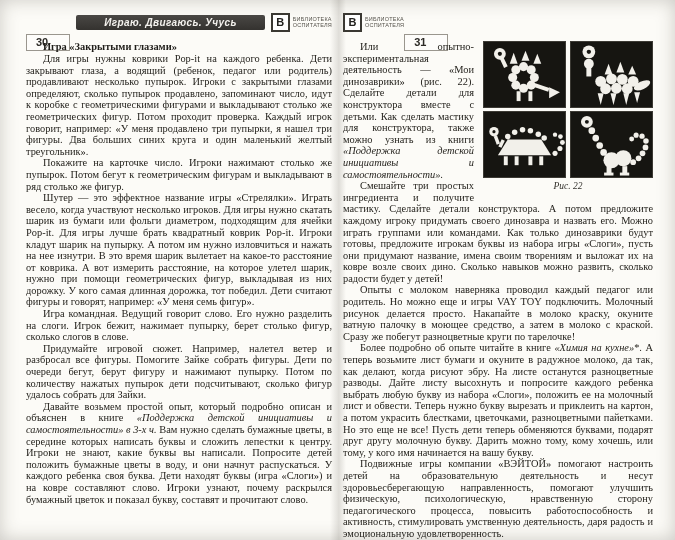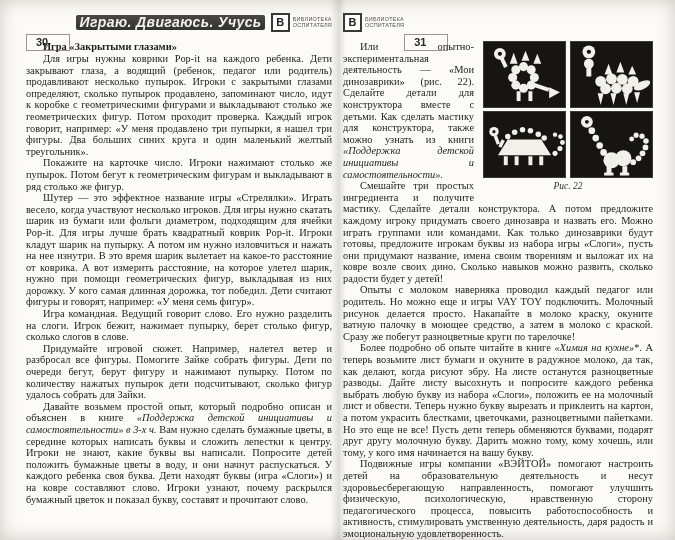--- a/index.html
+++ b/index.html
@@ -29,21 +29,21 @@
     font-family:"Liberation Sans", sans-serif;font-weight:bold;font-size:11px;color:#2c2a26;
     border:1px solid #9a968e;padding:1px 21px 2px 9px;background:#fdfcfa;line-height:12px;margin-top:40px;
   }
   .runbar{
     flex:1;height:15px;background:linear-gradient(180deg,#4a4845,#34322f);
     border-radius:2px;display:flex;align-items:center;justify-content:center;
     margin:0 6px;
   }
   .runbar span{
     font-family:"Liberation Sans", sans-serif;font-weight:bold;font-style:italic;
-    font-size:14px;color:#f4f2ee;letter-spacing:.4px;white-space:nowrap;
+    font-size:10px;color:#f4f2ee;letter-spacing:.4px;white-space:nowrap;
   }
   .logo{display:flex;align-items:center;gap:3px;flex:0 0 auto;}
   .logo-box{
     width:15px;height:15px;border:2px solid #3a3832;background:#fff;
     display:flex;align-items:center;justify-content:center;
     font-family:"Liberation Sans", sans-serif;font-weight:bold;font-size:11px;color:#22211e;
   }
   .logo-text{display:flex;flex-direction:column;line-height:6px;}
   .logo-text span{
     font-family:"Liberation Sans", sans-serif;font-size:5.5px;color:#55524b;letter-spacing:.2px;

